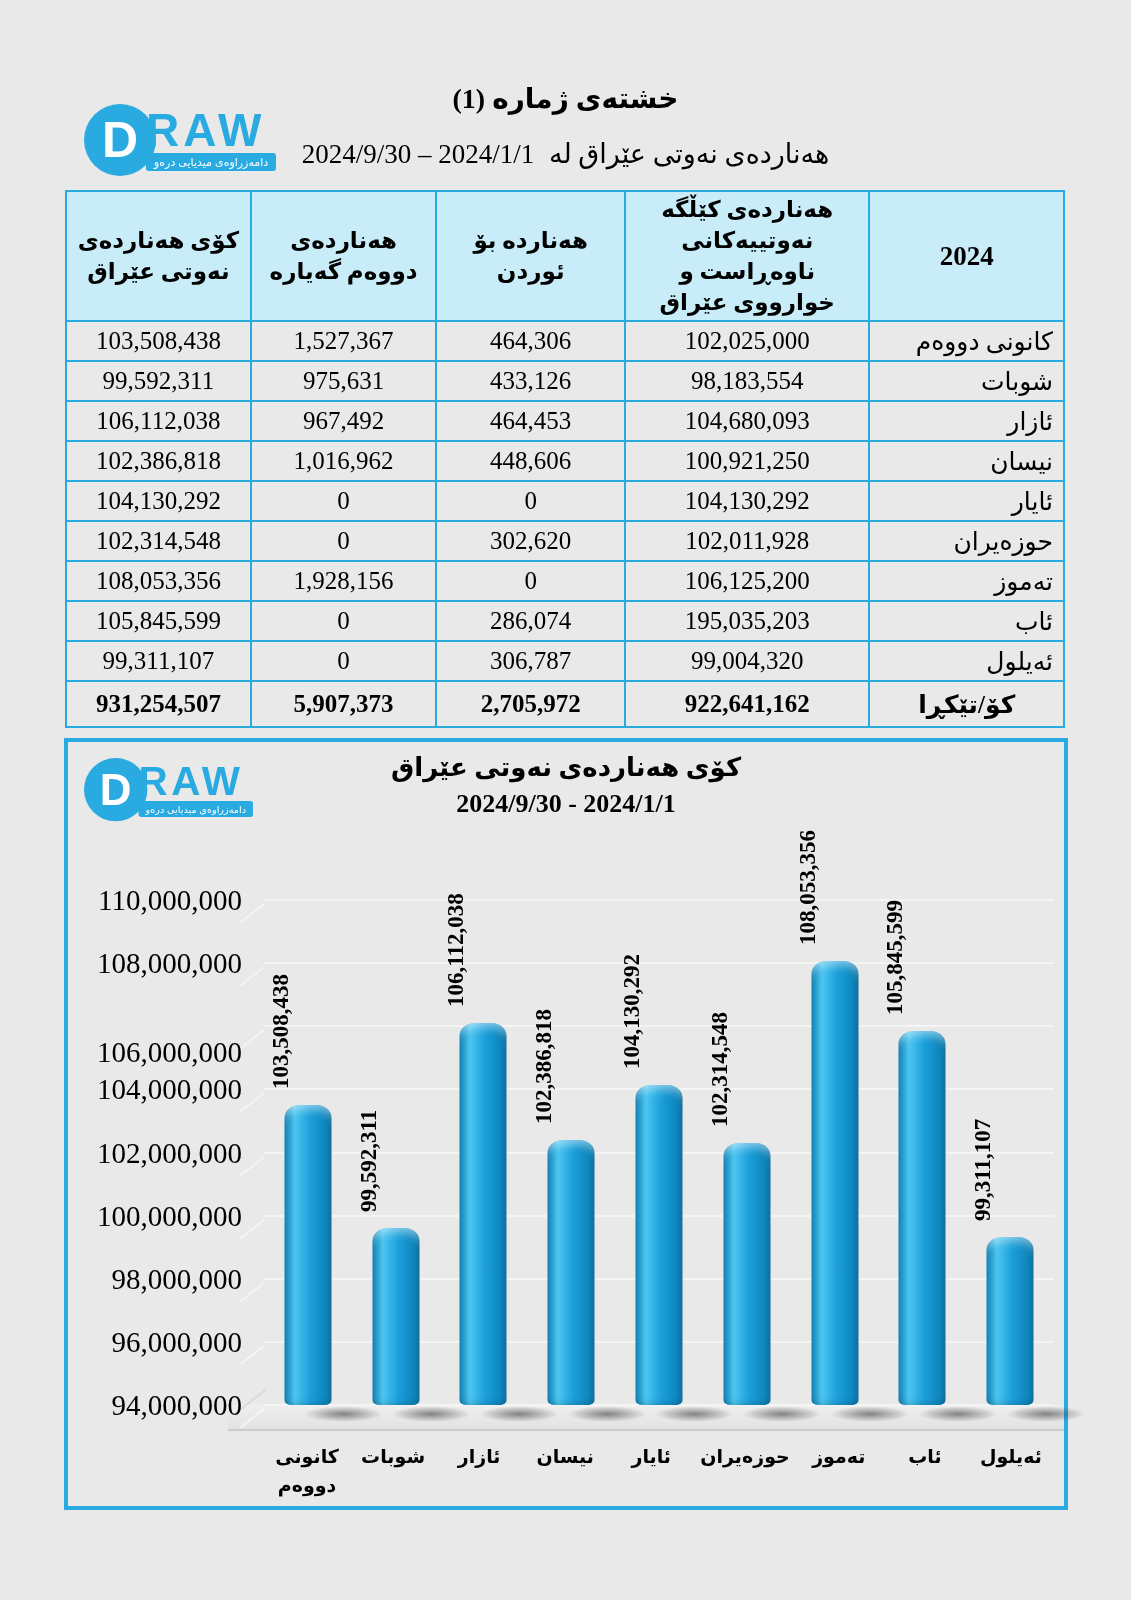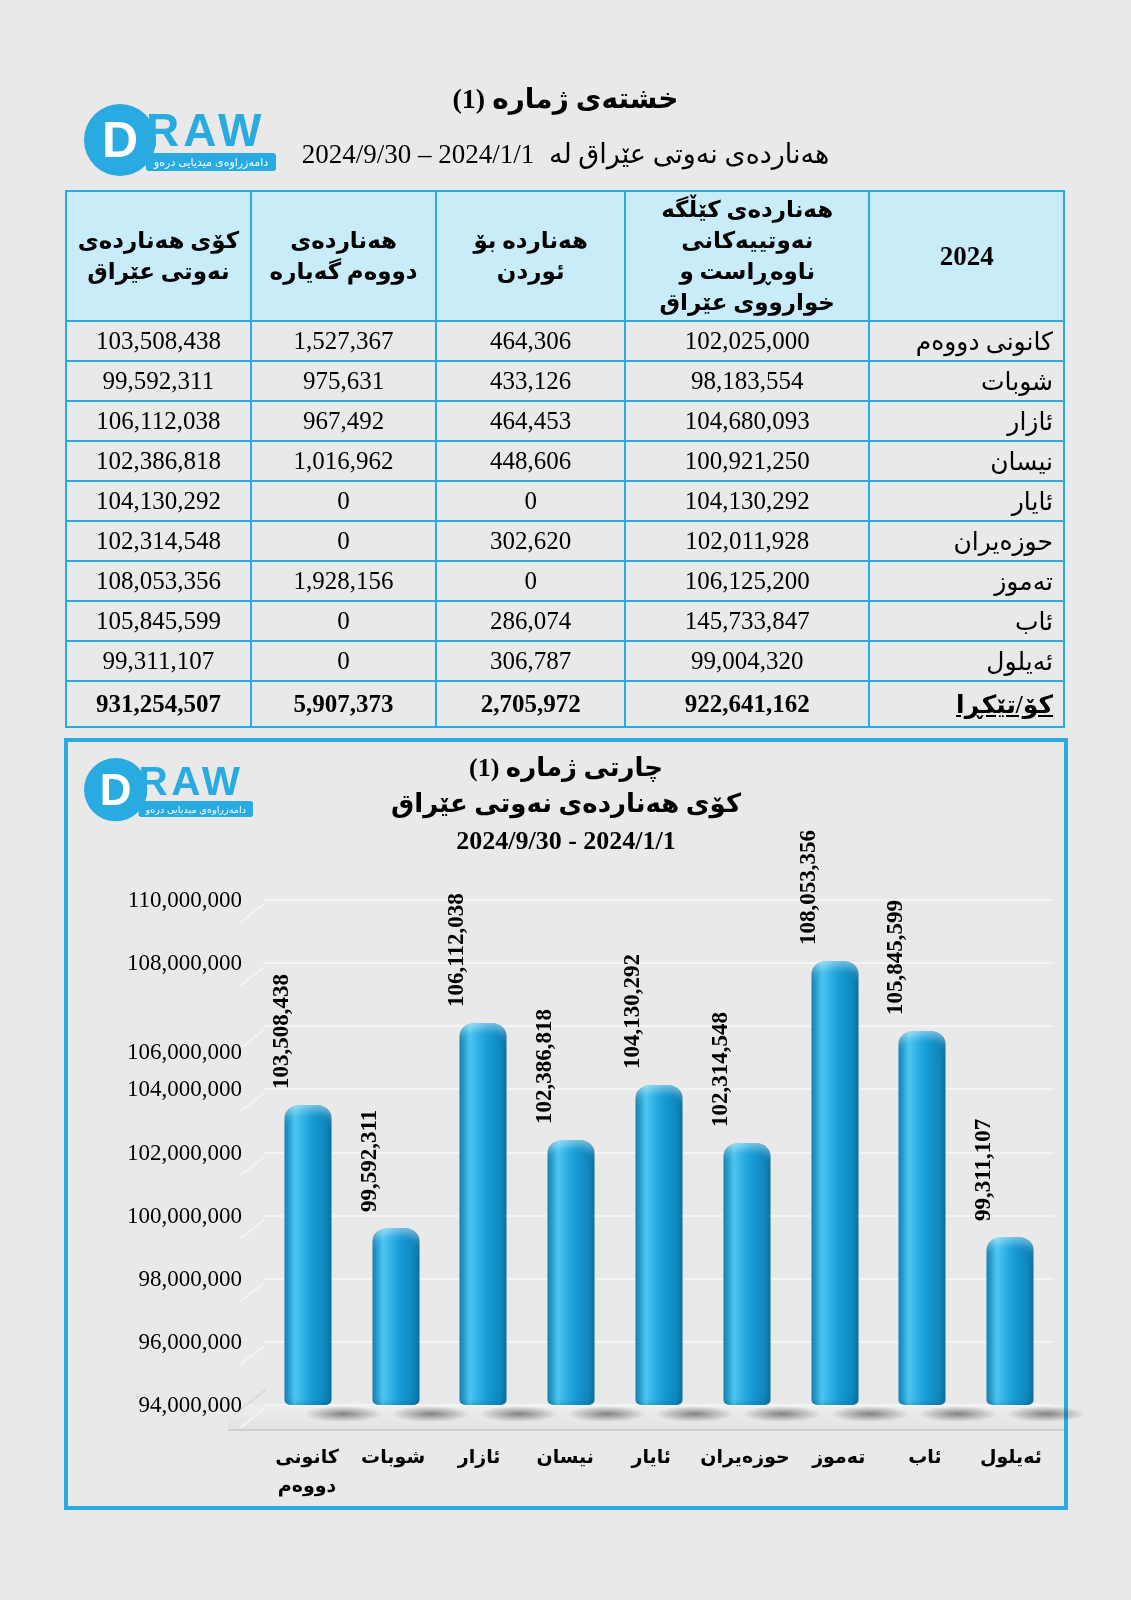--- a/index.html
+++ b/index.html
@@ -31,36 +31,36 @@
   table.data-table{position:absolute;top:190px;left:65px;width:1000px;border-collapse:collapse;
     background:var(--page-bg);}
   .data-table th,.data-table td{border:2px solid var(--accent);padding:2px 10px;}
   .data-table th{background:var(--header-bg);font-weight:bold;font-size:23px;
     text-align:center;height:96px;line-height:1.35;}
   .data-table th.year-head{font-size:27px;}
   .data-table td{height:40px;font-size:25px;}
   .num-cell{text-align:center;}
   .month-cell{text-align:right;font-size:23px;}
   .total-row td{font-weight:bold;height:46px;}
-  .total-row .month-cell{text-align:right;text-decoration:underline;}
+  .total-row .month-cell{text-align:center;}
   col.c-year{width:195px;} col.c-fields{width:245px;} col.c-jordan{width:189px;}
   col.c-gayara{width:186px;} col.c-total{width:185px;}
 
   
   .chart-box{position:absolute;top:738px;left:64px;width:1004px;height:772px;
     border:4px solid var(--accent);background:var(--page-bg);}
   .chart-logo{position:absolute;top:16px;left:16px;transform:scale(.88);transform-origin:top left;}
   .chart-titles{position:absolute;top:8px;left:0;width:100%;text-align:center;
     font-size:26px;font-weight:bold;line-height:1.4;}
 
   .plot{position:absolute;top:158px;left:196px;width:790px;height:505px;}
   .gridline{position:absolute;left:0;width:100%;height:2px;background:var(--grid);z-index:0;}
   .gridline::before{content:"";position:absolute;right:100%;top:4px;width:30px;height:2px;
     background:var(--grid);transform:rotate(-38deg);transform-origin:right center;}
-  .y-label{position:absolute;right:calc(100% + 22px);font-size:23px;white-space:nowrap;
+  .y-label{position:absolute;right:calc(100% + 22px);font-size:29px;white-space:nowrap;
     text-align:right;line-height:30px;}
 
   .bars-row{position:absolute;inset:0;display:flex;z-index:2;}
   .slot{flex:1;position:relative;}
   .slot::after{content:"";position:absolute;bottom:-20px;left:28%;width:125%;height:22px;z-index:1;
     background:radial-gradient(ellipse 50% 50% at 50% 50%,rgba(45,45,45,.55),rgba(45,45,45,0) 72%);}
   .bar{position:absolute;bottom:0;left:50%;transform:translateX(-50%);width:47px;z-index:2;
     background:linear-gradient(90deg,var(--bar-dark) 0%,var(--bar-light) 22%,var(--bar-main) 55%,
       #0E85BB 88%,#0A6E9E 100%);
     border-radius:15px 15px 6px 6px / 13px 13px 5px 5px;
@@ -157,21 +157,21 @@
         </tr>
         <tr>
           <td class="month-cell">تەموز</td>
           <td class="num-cell">106,125,200</td>
           <td class="num-cell">0</td>
           <td class="num-cell">1,928,156</td>
           <td class="num-cell">108,053,356</td>
         </tr>
         <tr>
           <td class="month-cell">ئاب</td>
-          <td class="num-cell">145,733,847</td>
+          <td class="num-cell">195,035,203</td>
           <td class="num-cell">286,074</td>
           <td class="num-cell">0</td>
           <td class="num-cell">105,845,599</td>
         </tr>
         <tr>
           <td class="month-cell">ئەیلول</td>
           <td class="num-cell">99,004,320</td>
           <td class="num-cell">306,787</td>
           <td class="num-cell">0</td>
           <td class="num-cell">99,311,107</td>
@@ -190,21 +190,20 @@
     <div class="logo chart-logo">
       <div class="logo-circle">
         <span>D</span>
       </div>
       <div class="logo-right">
         <span class="logo-word">RAW</span>
         <span class="logo-tagline" dir="rtl">دامەزراوەی میدیایی درەو</span>
       </div>
     </div>
     <div class="chart-titles">
-      <div dir="rtl">چارتی ژماره (1)</div>
       <div dir="rtl">کۆی هەناردەی نەوتی عێراق</div>
       <div dir="ltr">2024/9/30 - 2024/1/1</div>
     </div>
 
     <div class="plot">
       <div class="bars-row">
           <div class="slot">
             <div class="bar" style="height: 300px;"></div>
             <div class="bar-label" style="bottom: 316px;">103,508,438</div>
           </div>

